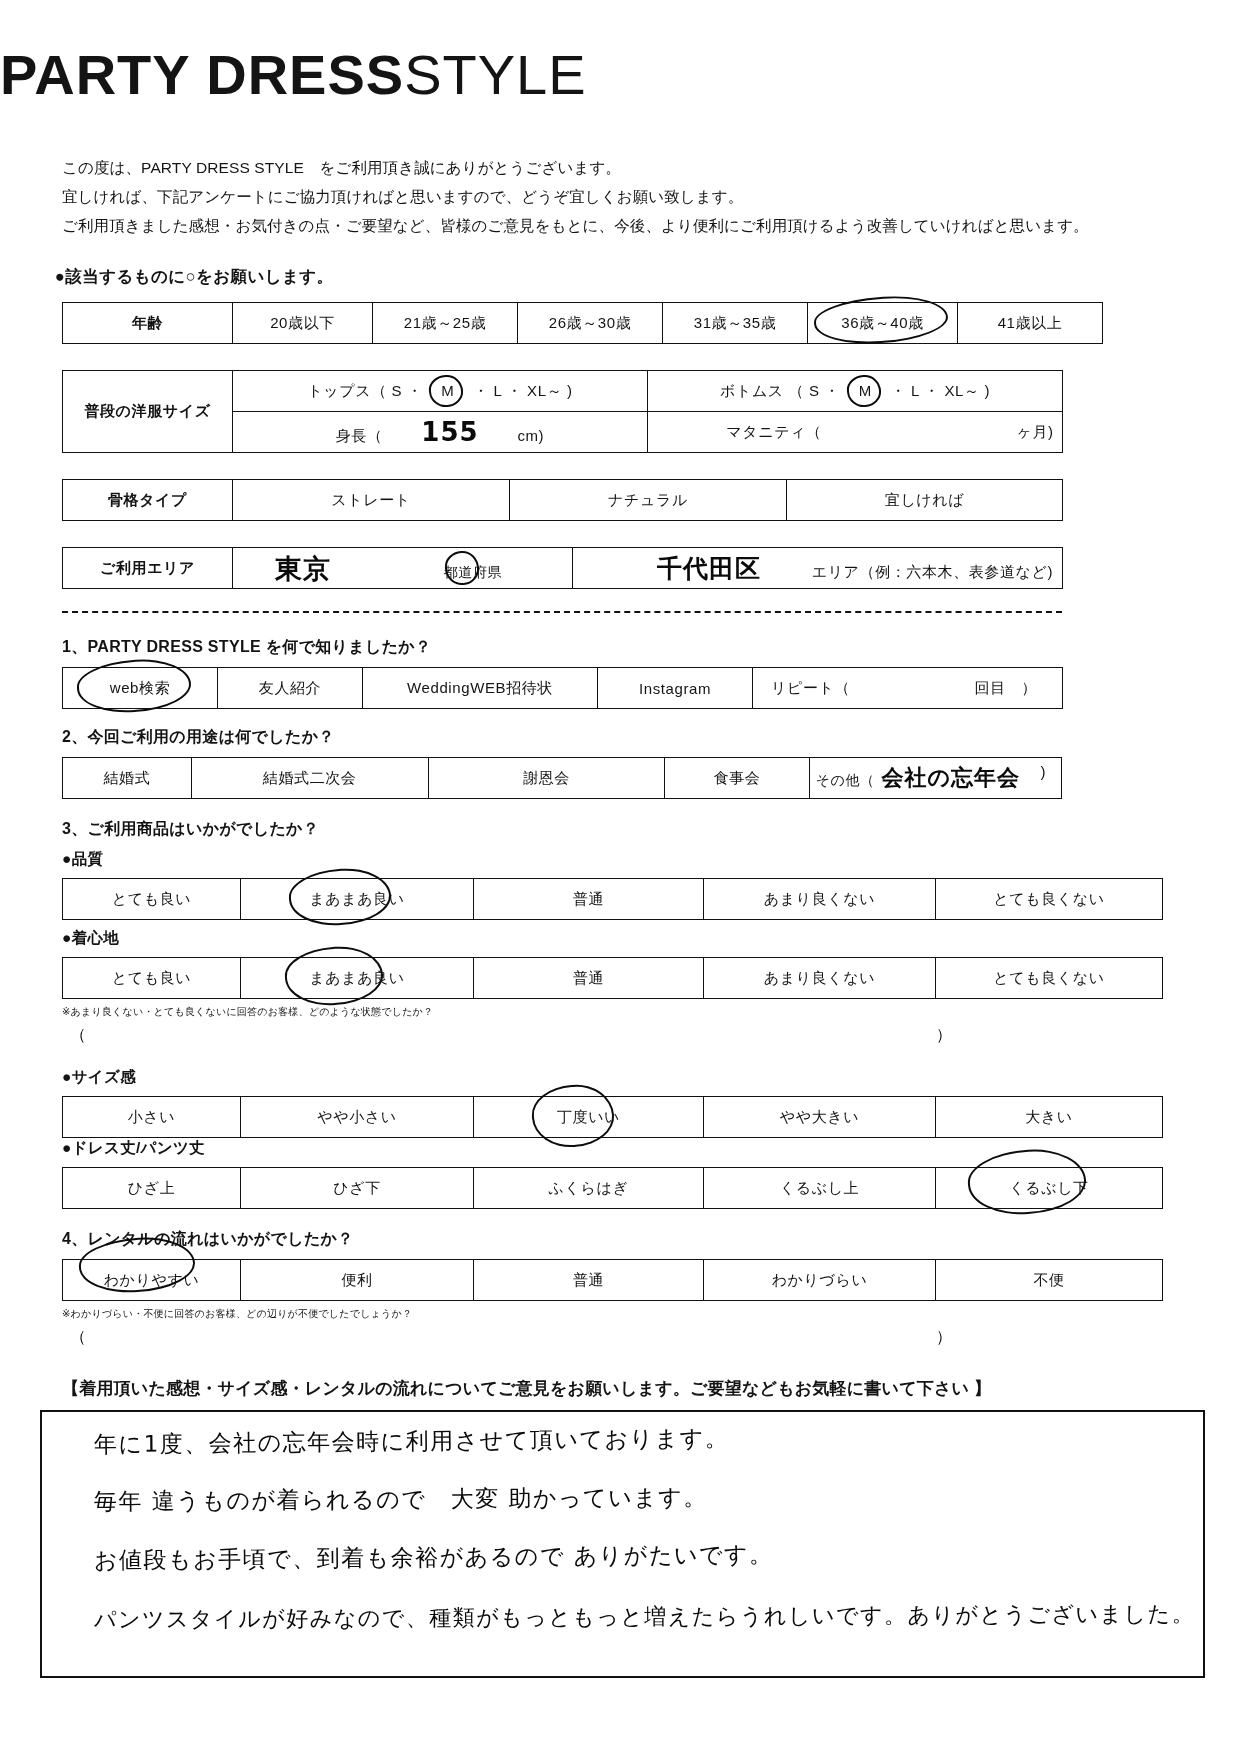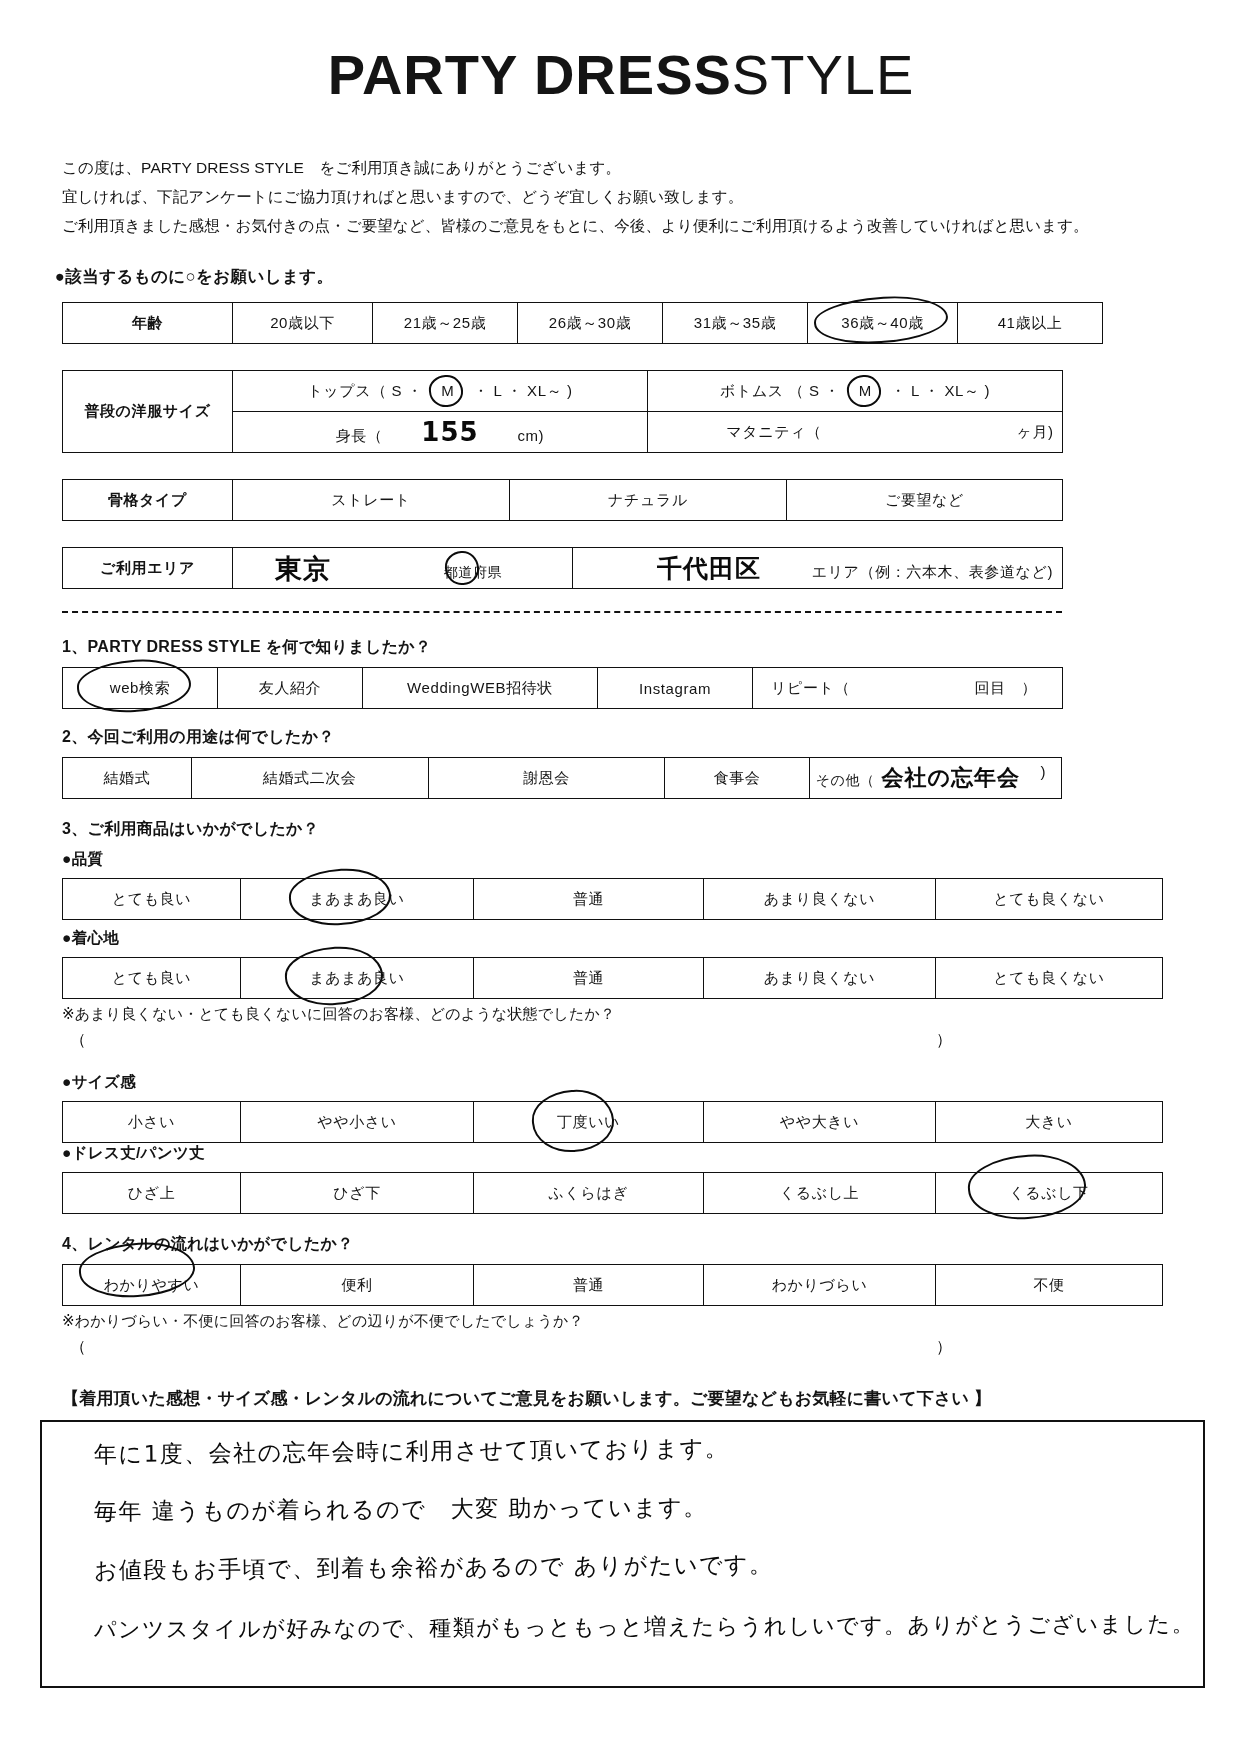--- a/index.html
+++ b/index.html
@@ -9,21 +9,20 @@
     background:#ffffff;
     font-family:"Liberation Sans","DejaVu Sans",sans-serif;
     color:#141414;
     position:relative;
     overflow:hidden;
   }
   .page { position:relative; width:1242px; height:1754px; }
 
   
   .brand {
-    text-align:center;
     margin-top:42px;
     letter-spacing:0px;
     white-space:nowrap;
   }
   .brand .b1 {
     font-size:56px; font-weight:bold; letter-spacing:1px;
   }
   .brand .b2 {
     font-size:56px; font-weight:300; letter-spacing:1px;
   }
@@ -86,21 +85,21 @@
     font-size:16px; font-weight:bold;
     margin:0 0 9px 62px;
     letter-spacing:0.3px;
   }
   .subtitle {
     font-size:15.5px; font-weight:bold;
     margin:0 0 8px 55px;
     letter-spacing:0.3px;
   }
   .note {
-    font-size:15px;
+    font-size:10px;
     margin:6px 0 0 62px;
     letter-spacing:0.2px;
   }
   .parenrow {
     position:relative;
     margin:6px 0 0 62px;
     width:1000px;
     font-size:16px;
     height:26px;
   }
@@ -213,21 +212,21 @@
     </table>
 
   <div class="tbl-gap"></div>
 
   <table class="grid">
     <tbody>
         <tr>
       <td class="label" style="width:170px">骨格タイプ</td>
       <td style="width:277px">ストレート</td>
       <td style="width:277px">ナチュラル</td>
-      <td style="width:276px">ご要望など</td>
+      <td style="width:276px">宜しければ</td>
     </tr>
   </tbody>
     </table>
 
   <div class="tbl-gap"></div>
 
   <table class="grid">
     <tbody>
         <tr>
       <td class="label" style="width:170px">ご利用エリア</td>

